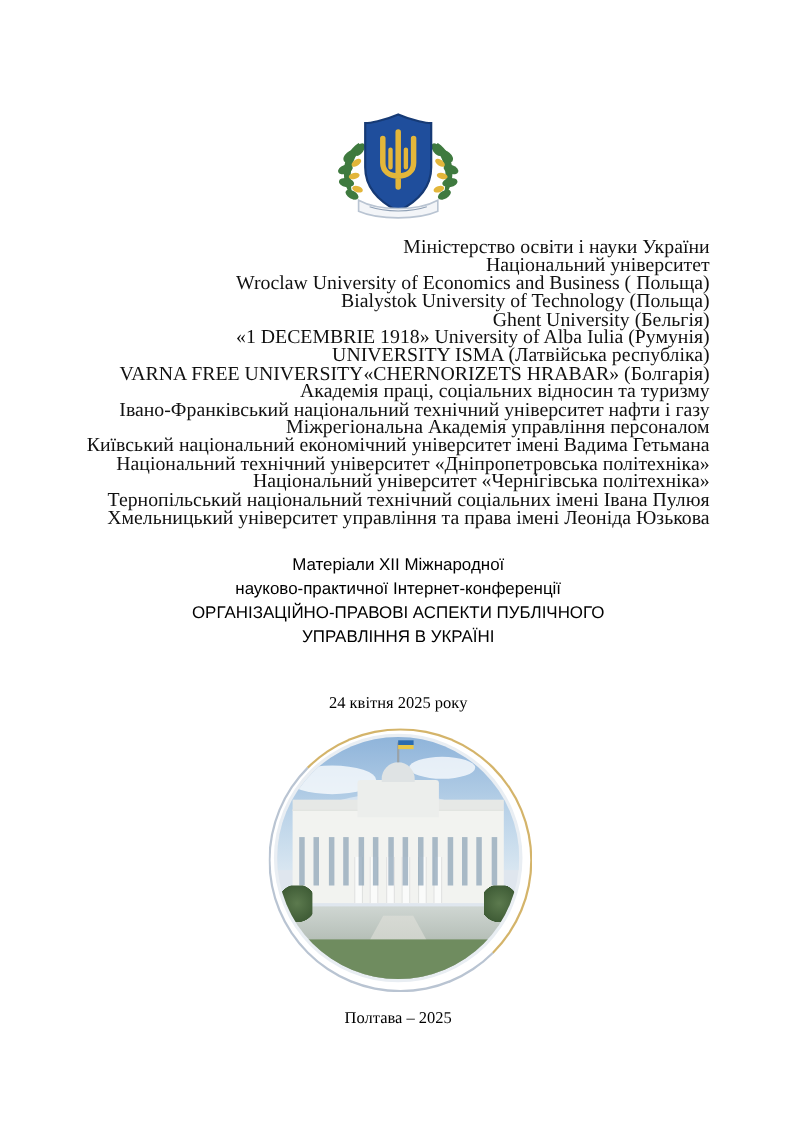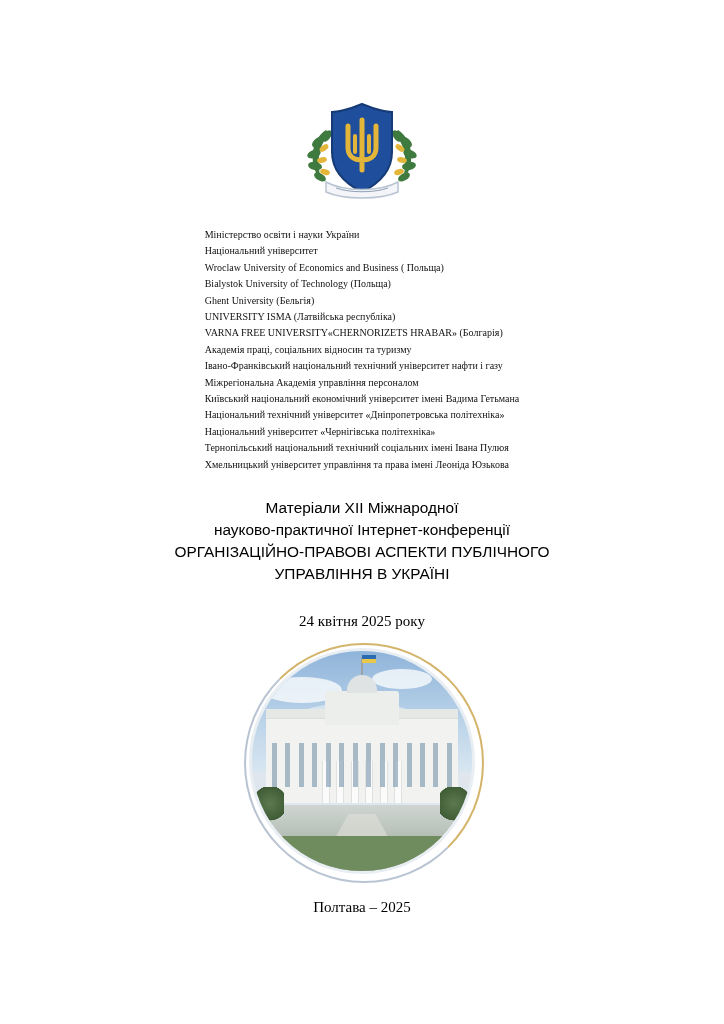--- a/index.html
+++ b/index.html
@@ -29,23 +29,23 @@
   .emblem-wrap {
     margin-top: 96px;
     width: 140px;
     height: 108px;
     position: relative;
   }
   .emblem-wrap svg { display: block; }
 
   
   .orgs {
-    margin-top: 23px;
-    text-align: left;
-    font-size: 10px;
+    margin-top: 12px;
+    text-align: right;
+    font-size: 18px;
     line-height: 16.4px;
     color: #111;
   }
   .orgs div { white-space: nowrap; }
 
   
   .title-block {
     margin-top: 24px;
     text-align: center;
     font-family: "Liberation Sans", sans-serif;
@@ -53,21 +53,21 @@
     font-size: 15.4px;
     line-height: 22px;
     color: #000;
   }
   .title-block .line-caps {
     text-transform: none;
   }
 
   
   .conf-date {
-    margin-top: 26px;
+    margin-top: 39px;
     font-size: 15px;
     line-height: 20px;
   }
 
   
   .photo-wrap {
     margin-top: 20px;
     width: 220px;
     height: 220px;
     position: relative;
@@ -280,20 +280,21 @@
       <path d="M44 92 C58 97, 82 97, 96 92" stroke="#8fa0b5" stroke-width="1" fill="none"></path>
     </svg>
   </div>
 
   <div class="orgs">
     <div>Міністерство освіти і науки України</div>
     <div>Національний університет</div>
     <div>Wroclaw University of Economics and Business ( Польща)</div>
     <div>Bialystok University of Technology (Польща)</div>
     <div>Ghent University (Бельгія)</div>
+    <div>«1 DECEMBRIE 1918» University of Alba Iulia (Румунія)</div>
     <div>UNIVERSITY ISMA (Латвійська республіка)</div>
     <div>VARNA FREE UNIVERSITY«CHERNORIZETS HRABAR» (Болгарія)</div>
     <div>Академія праці, соціальних відносин та туризму</div>
     <div>Івано-Франківський національний технічний університет нафти і газу</div>
     <div>Міжрегіональна Академія управління персоналом</div>
     <div>Київський національний економічний університет імені Вадима Гетьмана</div>
     <div>Національний технічний університет «Дніпропетровська політехніка»</div>
     <div>Національний університет «Чернігівська політехніка»</div>
     <div>Тернопільський національний технічний соціальних імені Івана Пулюя</div>
     <div>Хмельницький університет управління та права імені Леоніда Юзькова</div>

